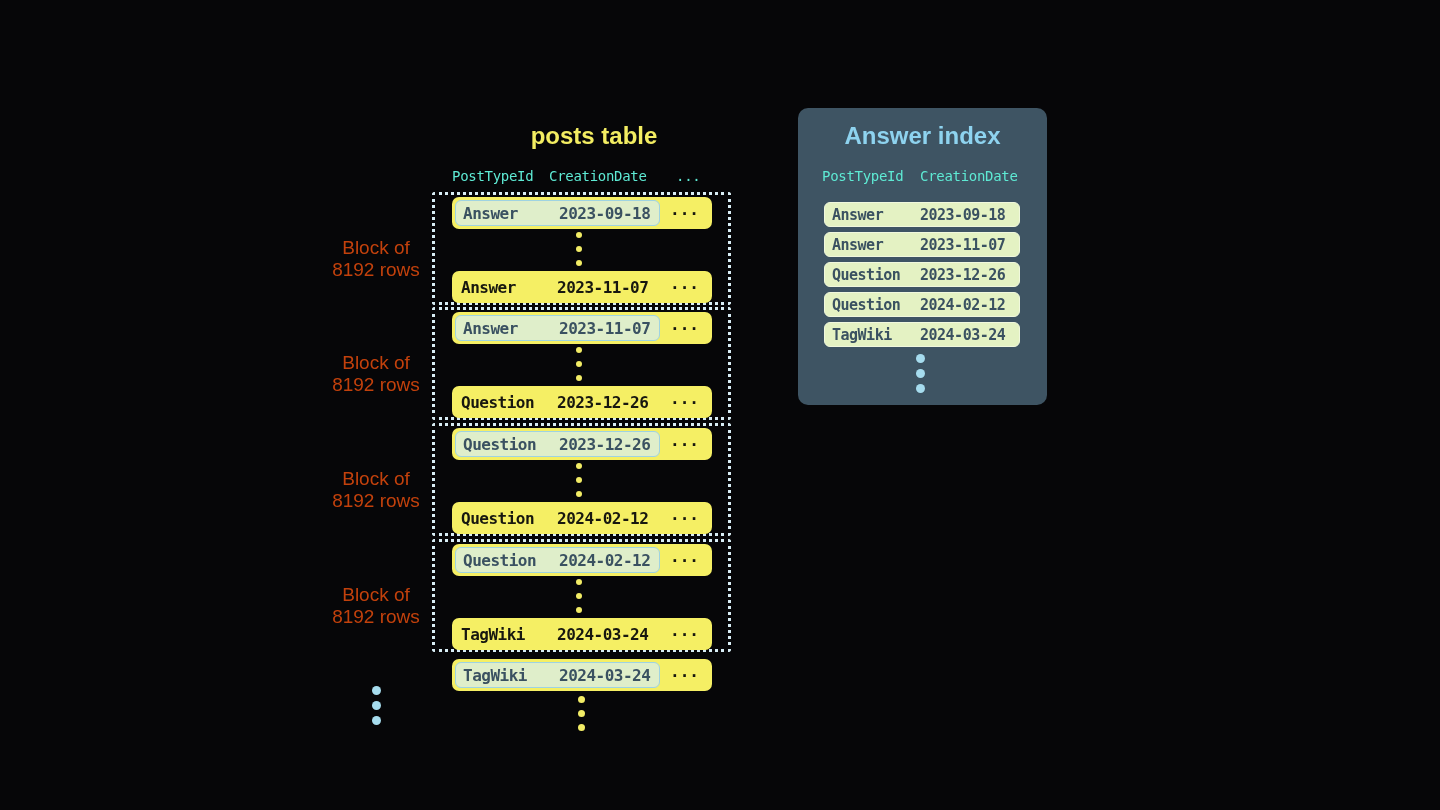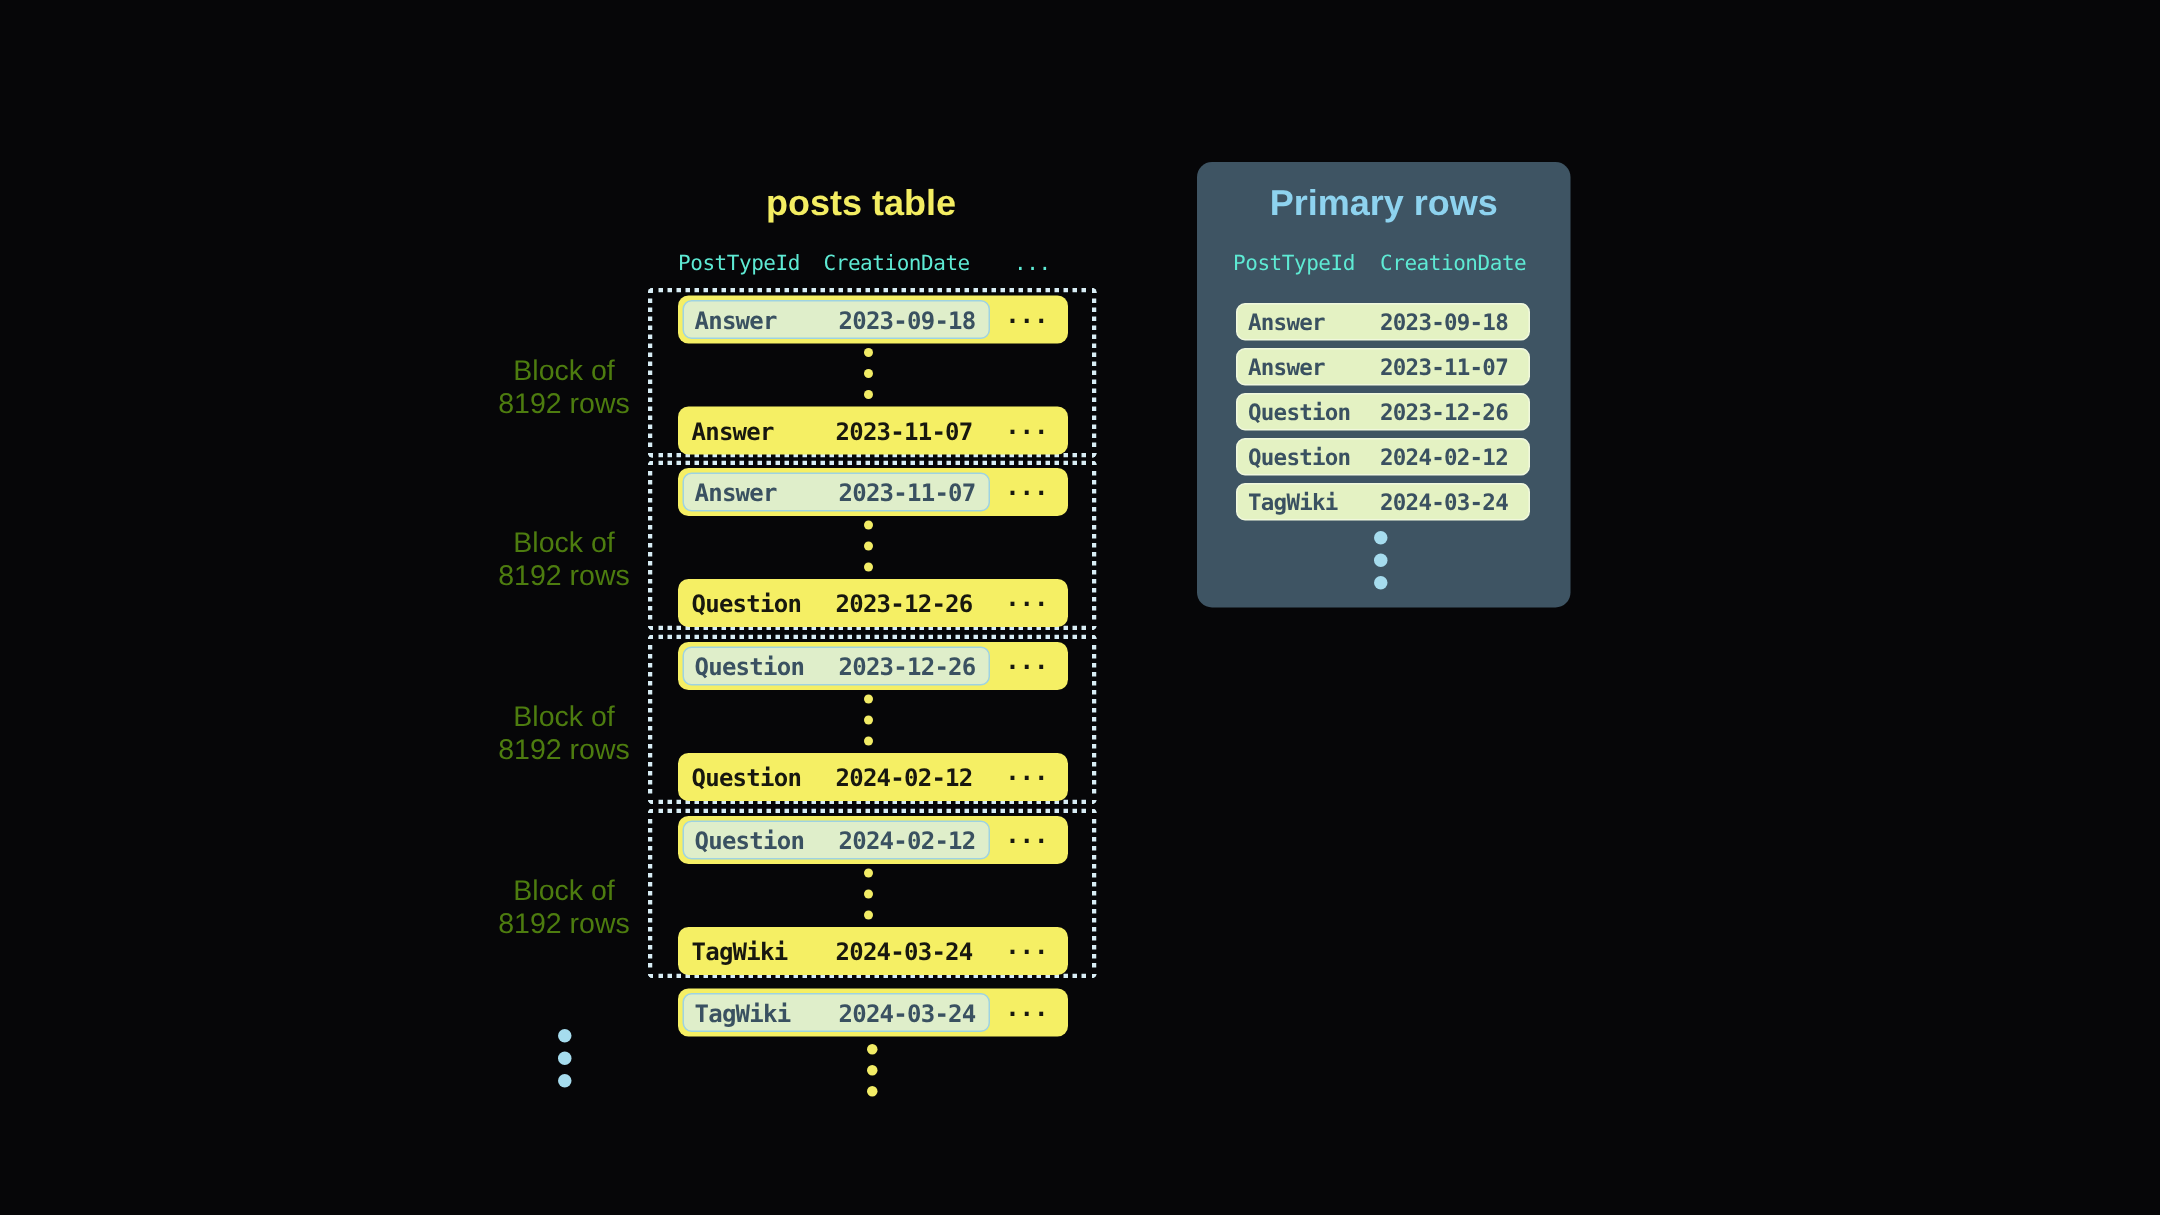--- a/index.html
+++ b/index.html
@@ -12,42 +12,42 @@
     overflow: hidden;
   }
 
   
   .diagram-title {
     position: absolute;
     font-size: 24px;
     font-weight: 600;
     text-align: center;
   }
-  .posts-title { left: 424px; top: 122px; width: 300px; color: #f3ed62; }
+  .posts-title { left: 444px; top: 122px; width: 300px; color: #f3ed62; }
   .index-title { left: 798px; top: 122px; width: 249px; color: #8ed3ef; }
 
   
   .col-header {
     position: absolute;
     font-family: "DejaVu Sans Mono", monospace;
     font-size: 14px;
     color: #5eead4;
     letter-spacing: -0.3px;
     white-space: nowrap;
   }
 
   
   .blabel {
     position: absolute;
     left: 306px;
     width: 140px;
     text-align: center;
     font-size: 19px;
     line-height: 21.5px;
-    color: #4d7c0f;
+    color: #c2410c;
   }
 
   
   .block {
     position: absolute;
     left: 432px;
     width: 299px;
     height: 113px;
     box-sizing: border-box;
     border: 3px dotted #d8edf5;
@@ -286,21 +286,21 @@
       <i></i>
       <i></i>
     </div>
   <div class="vdots bdots" style="left:372px; top:686px;">
       <i></i>
       <i></i>
       <i></i>
     </div>
 
   <div class="panel">
-    <div class="diagram-title index-title" style="left:0; top:14px; position:absolute; width:249px;">Primary rows</div>
+    <div class="diagram-title index-title" style="left:0; top:14px; position:absolute; width:249px;">Answer index</div>
     <span class="col-header" style="left:24px; top:60px;">PostTypeId</span>
     <span class="col-header" style="left:122px; top:60px;">CreationDate</span>
 
     <div class="irow" style="top:94px;">
       <span class="itype">Answer</span>
       <span>2023-09-18</span>
     </div>
     <div class="irow" style="top:124px;">
       <span class="itype">Answer</span>
       <span>2023-11-07</span>

